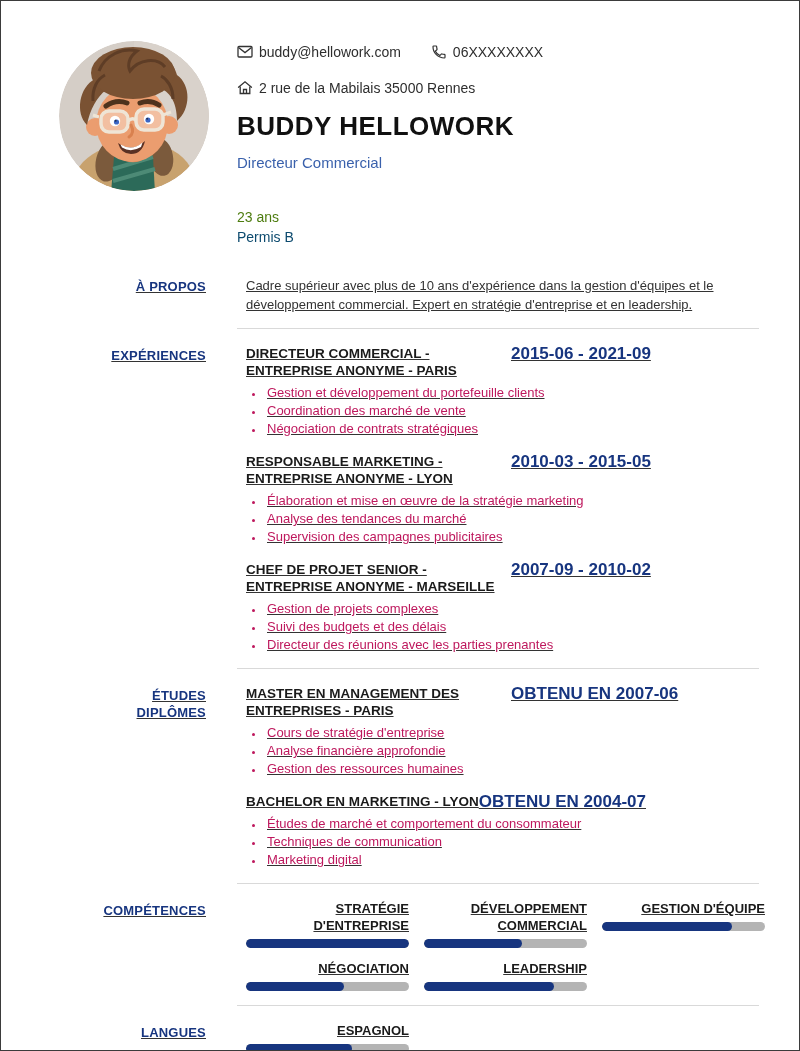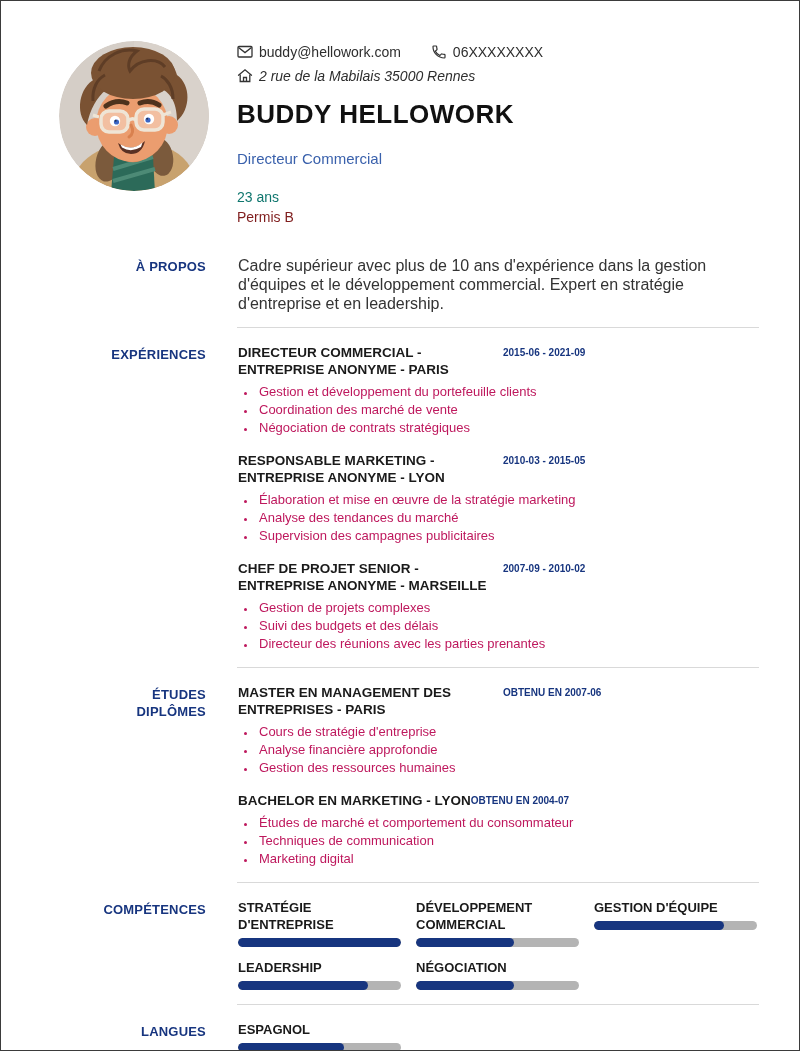--- a/index.html
+++ b/index.html
@@ -4,48 +4,48 @@
 <style>
   html,body{margin:0;padding:0;background:#fff;}
   body{font-family:"Liberation Sans","DejaVu Sans",sans-serif;color:#333;}
   .page{position:relative;width:798px;height:1049px;border:1px solid #3b3b3b;background:#fff;overflow:hidden;}
 
   
   .header{display:flex;padding:40px 40px 0 58px;}
   .avatar{width:150px;height:150px;border-radius:50%;overflow:hidden;flex:0 0 150px;}
   .header-right{margin-left:28px;padding-top:1px;}
   .contact-row{display:flex;align-items:center;gap:6px;font-size:14px;color:#2e2e2e;line-height:20px;}
-  .contact-row + .contact-row{margin-top:4px;font-style:italic;}
+  .contact-row + .contact-row{margin-top:16px;}
   .contact-item{display:flex;align-items:center;gap:6px;}
   .contact-item.phone{margin-left:24px;}
   .cicon{width:16px;height:16px;flex:0 0 16px;display:inline-block;}
   .name{font-size:26px;font-weight:700;color:#111;letter-spacing:.5px;margin:13px 0 0 0;}
-  .job-title{font-size:15px;color:#3a61ac;margin-top:20px;}
-  .age{font-size:14px;color:#0f766e;margin-top:20px;line-height:20px;}
-  .license{font-size:14px;color:#7f1d1d;line-height:20px;}
+  .job-title{font-size:15px;color:#3a61ac;margin-top:12px;}
+  .age{font-size:14px;color:#4d7c0f;margin-top:36px;line-height:20px;}
+  .license{font-size:14px;color:#0c4a6e;line-height:20px;}
 
   
   .main{margin:29px 40px 0 50px;}
-  .section{display:grid;grid-template-columns:155px 1fr;column-gap:32px;align-items:start;}
+  .section{display:grid;grid-template-columns:155px 1fr;column-gap:40px;align-items:start;text-decoration:underline;}
   .section-label{font-size:13px;font-weight:700;color:#17357f;text-align:right;line-height:17px;letter-spacing:.2px;white-space:pre-line;padding-top:2px;}
   .divider{border:none;border-top:1px solid #d9d9d9;margin:14px 0 16px 186px;}
 
-  .about-text{font-size:16px;line-height:19px;color:#333;}
+  .about-text{font-size:13px;line-height:19px;color:#333;}
 
   .entry{margin-bottom:15px;}
   .entry:last-child{margin-bottom:0;}
   .entry-head{display:flex;justify-content:flex-start;align-items:flex-start;}
   .entry-title{font-size:13.5px;font-weight:700;color:#1a1a1a;line-height:17px;max-width:265px;}
-  .entry-dates{font-size:10px;font-weight:700;color:#17357f;white-space:nowrap;line-height:17px;}
+  .entry-dates{font-size:17px;font-weight:700;color:#17357f;white-space:nowrap;line-height:17px;}
   .entry ul{margin:5px 0 0 0;padding-left:19px;}
   .entry li{font-size:13px;line-height:18px;color:#be185d;padding-left:2px;}
   .entry li::marker{font-size:11px;}
 
   .skill-grid{display:grid;grid-template-columns:repeat(3,163px);column-gap:15px;row-gap:12px;align-items:start;}
-  .skill-name{font-size:13px;font-weight:700;color:#1a1a1a;line-height:17px;margin-bottom:5px;}
+  .skill-name{font-size:13px;font-weight:700;color:#1a1a1a;line-height:17px;margin-bottom:5px;text-align:right;}
   .bar-track{width:163px;height:9px;border-radius:5px;background:#b4b4b4;overflow:hidden;}
   .bar-fill{height:9px;border-radius:5px;background:#17357f;}
 </style>
 </head>
 <body>
 
 <div class="page">
 
   <div class="header">
     <div class="avatar">
@@ -235,29 +235,29 @@
               <div class="bar-fill" style="width: 60%;"></div>
             </div>
         </div>
         <div>
           <div class="skill-name">GESTION D'ÉQUIPE</div>
           <div class="bar-track">
               <div class="bar-fill" style="width: 80%;"></div>
             </div>
         </div>
         <div>
+          <div class="skill-name">NÉGOCIATION</div>
+          <div class="bar-track">
+              <div class="bar-fill" style="width: 60%;"></div>
+            </div>
+        </div>
+        <div>
           <div class="skill-name">LEADERSHIP</div>
           <div class="bar-track">
               <div class="bar-fill" style="width: 80%;"></div>
-            </div>
-        </div>
-        <div>
-          <div class="skill-name">NÉGOCIATION</div>
-          <div class="bar-track">
-              <div class="bar-fill" style="width: 60%;"></div>
             </div>
         </div>
       </div>
     </div>
     <hr class="divider">
 
     <div class="section">
       <div class="section-label">LANGUES</div>
       <div class="skill-grid">
         <div>

